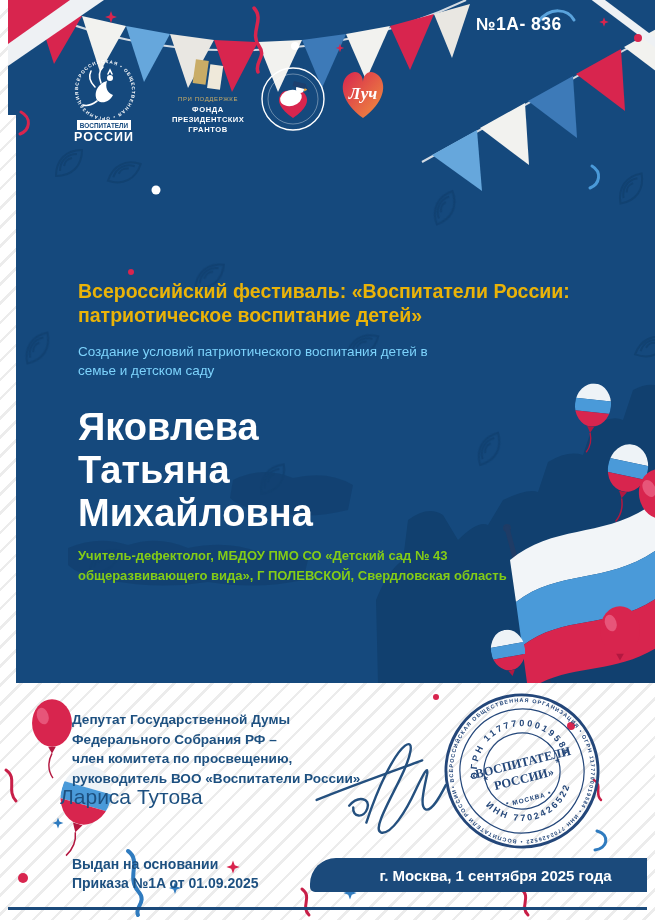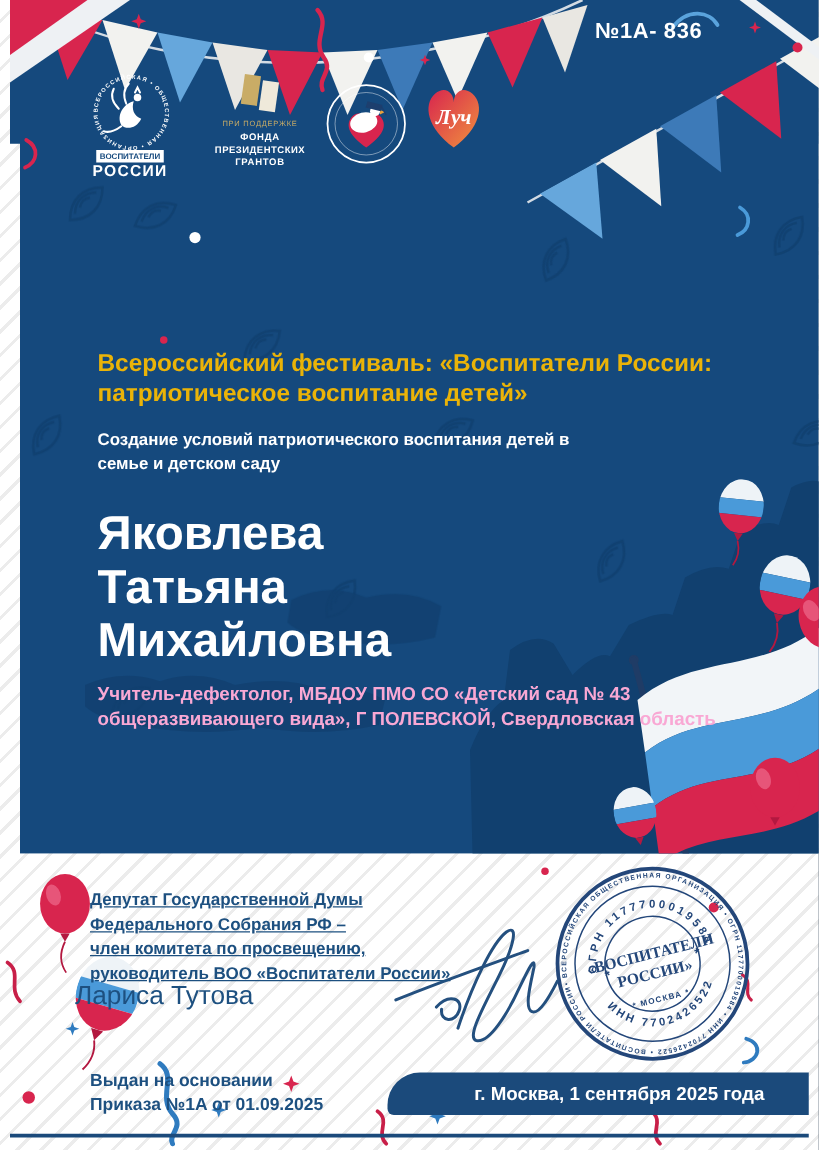--- a/index.html
+++ b/index.html
@@ -25,36 +25,36 @@
   .title{
     position:absolute; left:70px; top:156px; color:#fff;
     font-size:48px; line-height:55px; font-weight:800; letter-spacing:.5px;
   }
   .title div{ white-space:nowrap; }
   .festival{
     position:absolute; left:70px; top:280px; color:#eab308;
     font-size:19.5px; line-height:23.5px; font-weight:bold;
   }
   .nomination{
-    position:absolute; left:70px; top:342px; color:#ffffff;
-    font-size:13.5px; line-height:19px; font-weight:bold;
+    position:absolute; left:70px; top:342px; color:#7dd3fc;
+    font-size:13.5px; line-height:19px; font-weight:normal;
   }
   .recipient{
     position:absolute; left:70px; top:406px; color:#fff;
     font-size:38px; line-height:43px; font-weight:800;
   }
   .position{
-    position:absolute; left:70px; top:546px; color:#f9a8d4;
-    font-size:15px; line-height:20px; font-weight:bold;
+    position:absolute; left:70px; top:546px; color:#84cc16;
+    font-size:13px; line-height:20px; font-weight:bold;
   }
   
   .footer{ position:absolute; left:0; top:683px; width:655px; height:237px; }
   .role{
     position:absolute; left:72px; top:27px; color:#1D5080;
-    font-size:13.6px; line-height:19.6px; font-weight:600;text-decoration:underline;
+    font-size:13.6px; line-height:19.6px; font-weight:600;
   }
   .signer-name{
     position:absolute; left:60px; top:102px; color:#1D5080;
     font-size:21px; font-weight:400;
   }
   .issued{
     position:absolute; left:72px; top:172px; color:#1D5080;
     font-size:14px; line-height:19px; font-weight:bold;
   }
   .place-badge{

